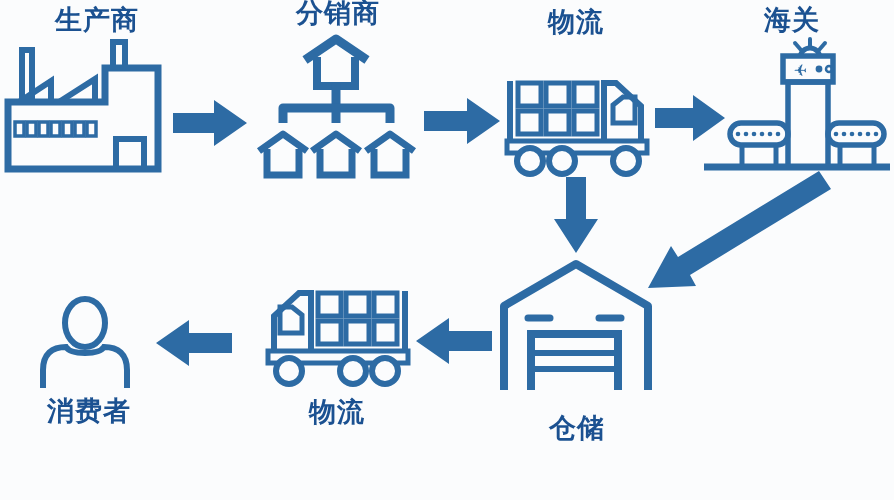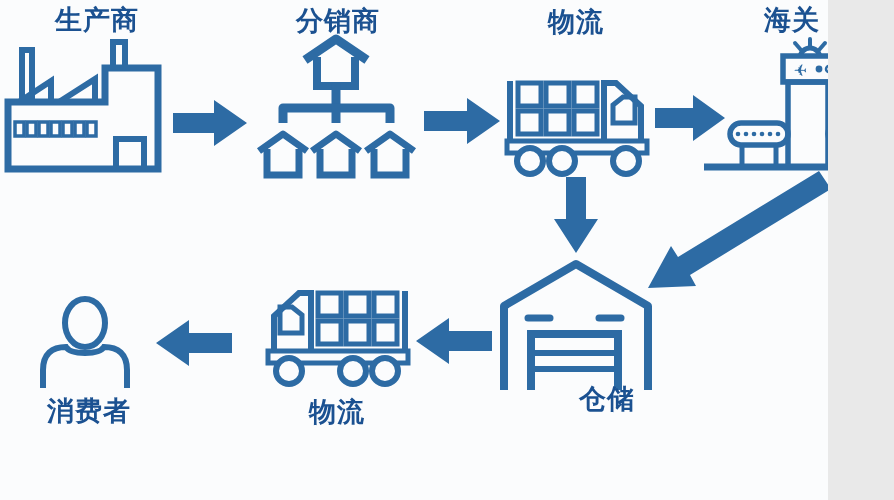--- a/index.html
+++ b/index.html
@@ -1,17 +1,17 @@
 <!DOCTYPE html>
 <html><head>
 <meta charset="utf-8">
 <style>
   html,body{margin:0;padding:0;background:#e9e9e9;}
   .canvas{
-    position:relative;width:828px;height:500px;overflow:hidden;
+    position:relative;width:894px;height:500px;overflow:hidden;
     background:#fbfcfd;
     font-family:"Liberation Sans","DejaVu Sans",sans-serif;
     color:#2d6ba4;
     text-decoration:underline;
   }
   .node-label{
     position:absolute;transform:translateX(-50%);
     font-size:27px;font-weight:bold;color:#1b5191;
     letter-spacing:1px;white-space:nowrap;line-height:1;
   }
@@ -25,21 +25,21 @@
   .stroke{fill:none;stroke:#2d6ba4;}
   .fillb{fill:#2d6ba4;stroke:none;}
   .wheel{fill:#fbfcfd;stroke:#2d6ba4;}
 </style>
 </head>
 <body>
 
 <div class="canvas">
 
   <div class="node-label" style="left:97px;top:7px;">生产商</div>
-  <div class="node-label" style="left:338px;top:8px;">分销商</div>
+  <div class="node-label" style="left:338px;top:0;">分销商</div>
   <div class="node-label" style="left:576px;top:9px;">物流</div>
   <div class="node-label" style="left:792px;top:7px;">海关</div>
 
   <svg class="abs" style="left:5px;top:38px;" width="160" height="135" viewBox="0 0 160 135">
     <path class="stroke" stroke-width="7" stroke-linejoin="miter" d="M3,131 V64 H100 V30 H153 V131 Z"></path>
     <path class="stroke" stroke-width="6" d="M14,64 L46,43 V64 Z"></path>
     <path class="stroke" stroke-width="6" d="M54,64 L90,41 V64 Z"></path>
     <path class="stroke" stroke-width="6" d="M17,64 V12 H27 V64"></path>
     <path class="stroke" stroke-width="6" d="M108,30 V4 H120 V30"></path>
     <rect class="stroke" stroke-width="3.5" x="10" y="84" width="9" height="14"></rect>
@@ -176,18 +176,18 @@
 
   <svg class="abs" style="left:152px;top:317px;" width="80" height="52" viewBox="0 0 80 52">
     <polygon class="fillb" points="80,16 37,16 37,3 4,26 37,49 37,36 80,36"></polygon>
   </svg>
 
   <svg class="abs" style="left:38px;top:296px;" width="95" height="95" viewBox="0 0 95 95">
     <path class="stroke" stroke-width="6" d="M5,92 V74 C5,58 14,51 28,51 C33,59 61,59 66,51 C80,51 89,58 89,74 V92"></path>
     <ellipse cx="47" cy="27" rx="20" ry="24" fill="#fbfcfd" stroke="#2d6ba4" stroke-width="6"></ellipse>
   </svg>
 
-  <div class="node-label" style="left:577px;top:386px;margin-left:30px;">仓储</div>
+  <div class="node-label" style="left:577px;top:415px;">仓储</div>
   <div class="node-label" style="left:337px;top:399px;">物流</div>
   <div class="node-label" style="left:89px;top:398px;text-align:center;">消费者</div>
 
 
 </div>
 
 </body></html>

